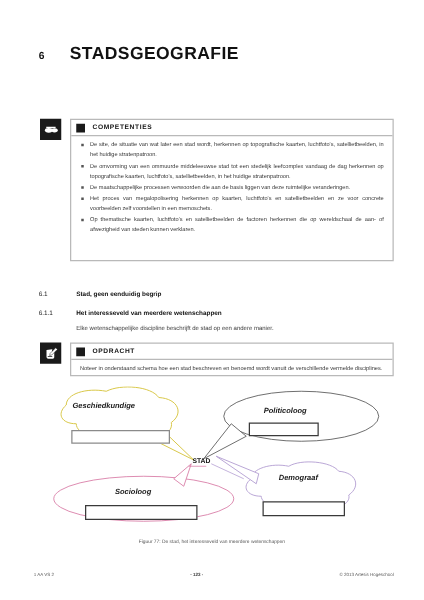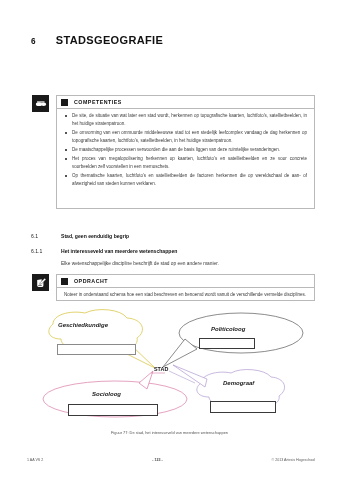--- a/index.html
+++ b/index.html
@@ -32,21 +32,21 @@
     align-items: baseline;
     gap: 20px;
   }
   .chapter-num {
     font-size: 8.2px;
     font-weight: bold;
     letter-spacing: 0.2px;
     color: #111;
   }
   .chapter-title {
-    font-size: 11px;
+    font-size: 14px;
     font-weight: bold;
     letter-spacing: 0.35px;
     color: #111;
   }
 
   
   .callout {
     position: absolute;
     border: 1px solid #b9b9b9;
     background: #ffffff;

